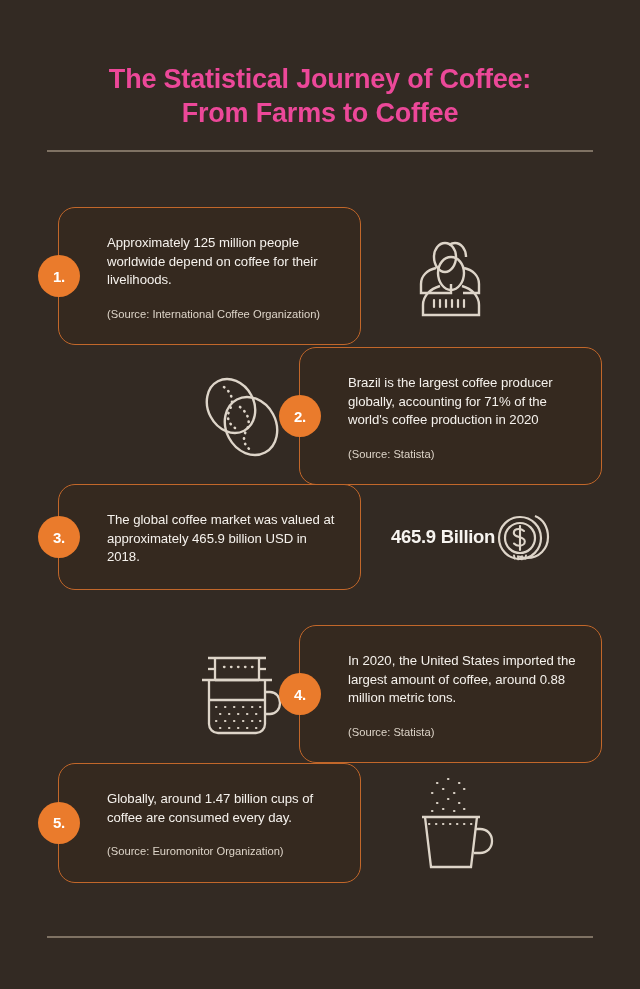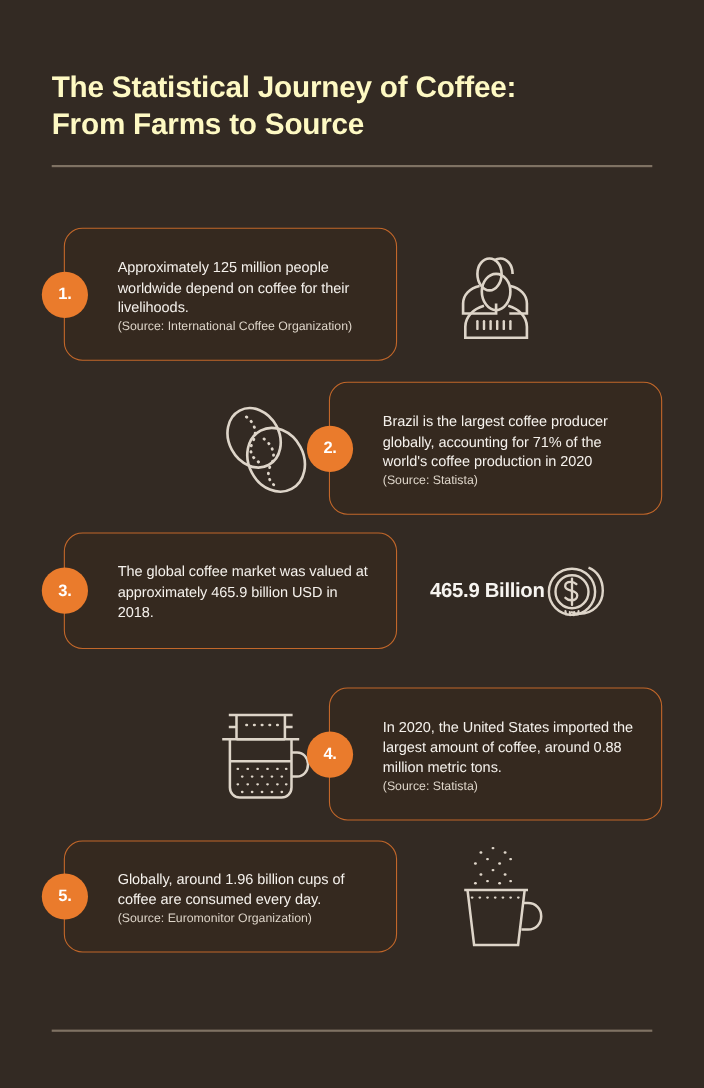--- a/index.html
+++ b/index.html
@@ -18,21 +18,22 @@
     height:989px;
     background:#332a23;
   }
 
   
   .title {
     position:absolute;
     left:47px;
     top:62px;
     width:546px;
-    color:#fef9c3;
+    text-align:center;
+    color:#ec4899;
     font-size:27px;
     font-weight:bold;
     line-height:1.27;
     letter-spacing:-0.2px;
   }
   .title-line { display:block; }
 
   
   .divider {
     position:absolute;
@@ -86,20 +87,21 @@
   }
 
   .fact {
     color:#f5f1ec;
     font-size:13.2px;
     font-weight:normal;
     line-height:1.42;
     letter-spacing:-0.05px;
   }
   .source {
+    margin-top:17px;
     color:#ded5c9;
     font-size:11.2px;
     font-weight:normal;
     line-height:1.35;
   }
 
   
   .icon-slot {
     width:150px;
     display:flex;
@@ -124,21 +126,21 @@
 
   svg { display:block; }
 </style>
 </head>
 <body>
 
 <div class="page">
 
   <div class="title">
     <span class="title-line">The Statistical Journey of Coffee:</span>
-    <span class="title-line">From Farms to Source</span>
+    <span class="title-line">From Farms to Coffee</span>
   </div>
 
   <div class="divider top"></div>
 
   <div class="row left-card" style="top:207px;">
     <div class="card w-left">
       <div class="badge">1.</div>
       <div class="fact">Approximately 125 million people worldwide depend on coffee for their livelihoods.</div>
       <div class="source">(Source: International Coffee Organization)</div>
     </div>
@@ -254,21 +256,21 @@
     <div class="card w-right">
       <div class="badge">4.</div>
       <div class="fact">In 2020, the United States imported the largest amount of coffee, around 0.88 million metric tons.</div>
       <div class="source">(Source: Statista)</div>
     </div>
   </div>
 
   <div class="row left-card" style="top:763px;">
     <div class="card w-left">
       <div class="badge">5.</div>
-      <div class="fact">Globally, around 1.96 billion cups of coffee are consumed every day.</div>
+      <div class="fact">Globally, around 1.47 billion cups of coffee are consumed every day.</div>
       <div class="source">(Source: Euromonitor Organization)</div>
     </div>
     <div class="icon-slot right">
       <svg width="98" height="104" viewBox="0 0 98 104" fill="none" stroke="#ded5c9" stroke-width="2.3">
         <g stroke-width="2.2" stroke-linecap="round">
           <path d="M36 12h.4"></path>
             <path d="M47 8h.4"></path>
             <path d="M58 12h.4"></path>
           <path d="M31 22h.4"></path>
             <path d="M42 18h.4"></path>

